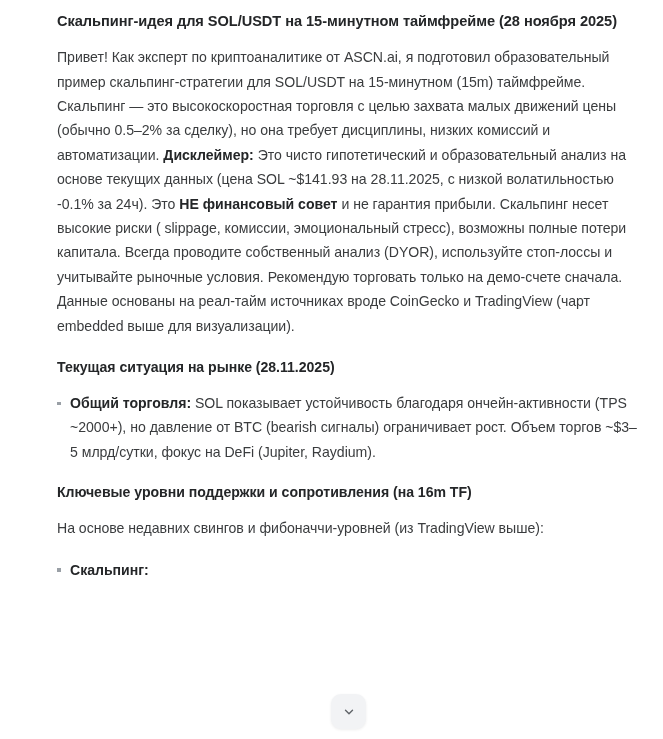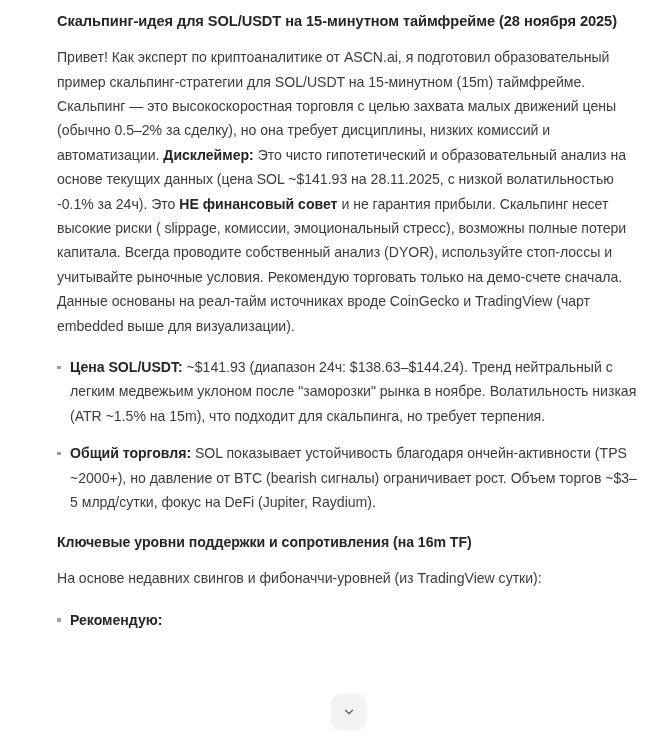--- a/index.html
+++ b/index.html
@@ -106,33 +106,33 @@
 </style>
 </head>
 <body>
 
 <div class="message-pane">
 
   <h1 class="doc-title">Скальпинг-идея для SOL/USDT на 15-минутном таймфрейме (28 ноября 2025)</h1>
 
   <p class="para"><span>Привет! Как эксперт по криптоаналитике от ASCN.ai, я подготовил образовательный пример скальпинг-стратегии для SOL/USDT на 15-минутном (15m) таймфрейме. Скальпинг — это высокоскоростная торговля с целью захвата малых движений цены (обычно 0.5–2% за сделку), но она требует дисциплины, низких комиссий и автоматизации. </span><b>Дисклеймер:</b><span> Это чисто гипотетический и образовательный анализ на основе текущих данных (цена SOL ~$141.93 на 28.11.2025, с низкой волатильностью -0.1% за 24ч). Это </span><b>НЕ финансовый совет</b><span> и не гарантия прибыли. Скальпинг несет высокие риски ( slippage, комиссии, эмоциональный стресс), возможны полные потери капитала. Всегда проводите собственный анализ (DYOR), используйте стоп-лоссы и учитывайте рыночные условия. Рекомендую торговать только на демо-счете сначала. Данные основаны на реал-тайм источниках вроде CoinGecko и TradingView (чарт embedded выше для визуализации).</span></p>
 
+  <h3 class="section-heading">Текущая ситуация на рынке (28.11.2025)</h3>
 
   <ul class="bullets">
-    <li><b>Цена SOL/USDT:</b><span> ~$141.93 (диапазон 24ч: $138.63–$144.24). Тренд нейтральный с легким медвежьим уклоном после "заморозки" рынка в ноябре. Волатильность низкая (ATR ~1.5% на 15m), что подходит для скальпинга, но требует терпения.</span></li>
     <li><b>Общий торговля:</b><span> SOL показывает устойчивость благодаря ончейн-активности (TPS ~2000+), но давление от BTC (bearish сигналы) ограничивает рост. Объем торгов ~$3–5 млрд/сутки, фокус на DeFi (Jupiter, Raydium).</span></li>
   </ul>
 
   <h3 class="section-heading">Ключевые уровни поддержки и сопротивления (на 16m TF)</h3>
 
-  <p class="para">На основе недавних свингов и фибоначчи-уровней (из TradingView сутки):</p>
+  <p class="para">На основе недавних свингов и фибоначчи-уровней (из TradingView выше):</p>
 
   <ul class="bullets">
     <li>
-      <b>Рекомендую:</b>
+      <b>Скальпинг:</b>
       
     </li>
 
   </ul>
 
   <button class="scroll-down-button" aria-label="Прокрутить вниз">
     <span>
       <svg width="14" height="14" viewBox="0 0 24 24" fill="none" stroke="#5f6368" stroke-width="2.4" stroke-linecap="round" stroke-linejoin="round">
         <polyline points="6 9 12 15 18 9"></polyline>
       </svg>

